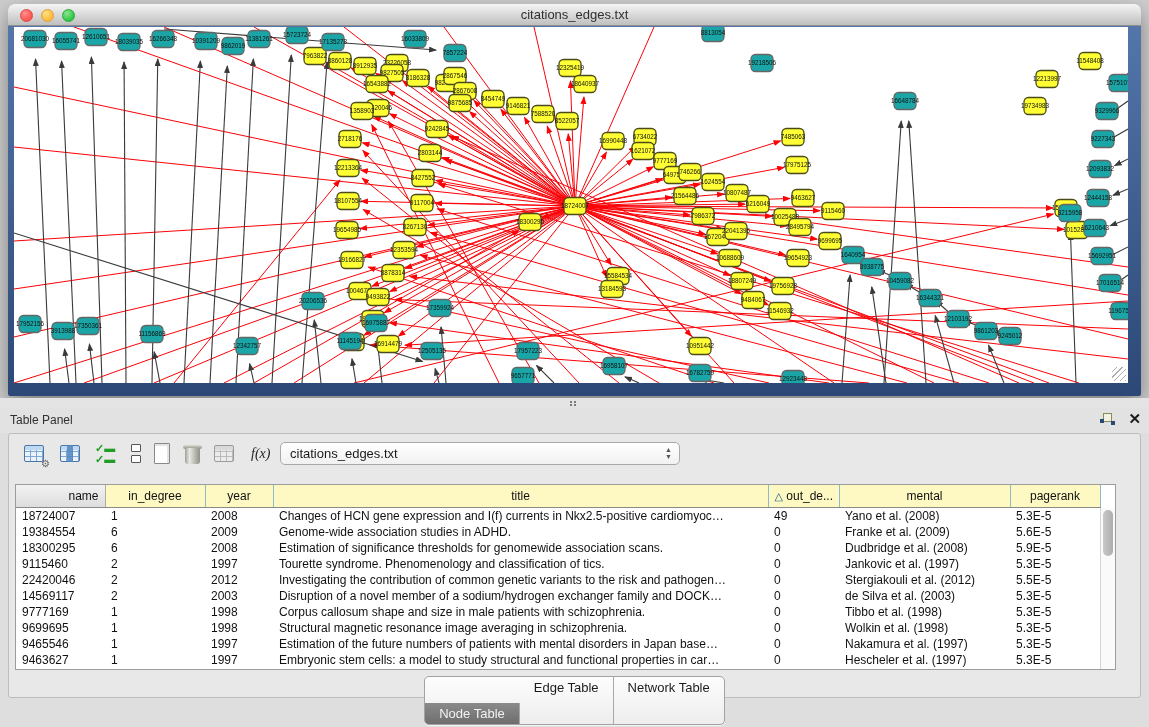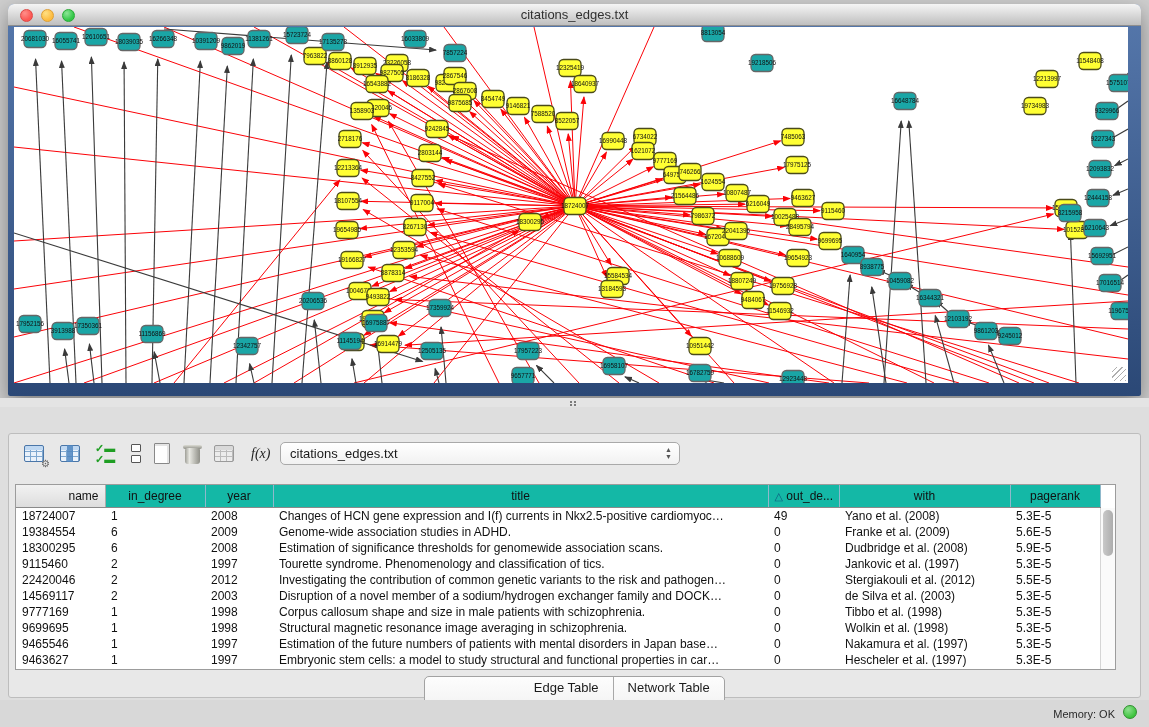--- a/index.html
+++ b/index.html
@@ -68,21 +68,21 @@
   .trash-lid { position:absolute; left:2px; top:2px; width:19px; height:4px; background:linear-gradient(#DDDDD5,#8F8F87); border-radius:2px; }
   .fx-icon { font-size:14px; font-style:italic; font-weight:normal; color:#222; font-family:"Liberation Serif", serif; }
 
   #table-select { position:absolute; left:271px; top:8px; width:400px; height:23px; background:linear-gradient(#FFFFFF,#F1F1F1);
     border:1px solid #A9A9A9; border-radius:5px; font-size:13px; color:#1A1A1A; line-height:21px; padding-left:9px; }
   #table-select .steppers { position:absolute; right:7px; top:3px; font-size:7px; color:#555; line-height:7px; text-align:center; }
 
   
   #grid-area { position:absolute; left:6px; top:50px; width:1101px; height:186px; background:#FFFFFF; border:1px solid #9C9C9C; }
   table { border-collapse:collapse; table-layout:fixed; width:1084px; font-size:12px; color:#111; }
-  thead th { height:22px; background:#14b8a6; border-right:1px solid #8FB8CB; border-bottom:1px solid #8A8A8A;
+  thead th { height:22px; background:#fef9c3; border-right:1px solid #8FB8CB; border-bottom:1px solid #8A8A8A;
     font-weight:normal; font-size:12px; padding:0 6px; overflow:hidden; white-space:nowrap; }
   thead th.th-name { background:linear-gradient(#F2F2F2,#DDDDDD); border-right:1px solid #ACACAC; text-align:right; }
   thead th.th-center { text-align:center; }
   thead th.th-sort { text-align:left;margin-top:32px; }
   .sort-tri { color:#10597E; font-size:11px; }
   tbody td { height:16px; padding:0 6px; overflow:hidden; white-space:nowrap; line-height:16px; }
   #vscroll { position:absolute; right:0; top:23px; bottom:0; width:15px; background:#FAFAFA; border-left:1px solid #D5D5D5; }
   #vthumb { position:absolute; left:2px; top:2px; width:10px; height:46px; background:linear-gradient(90deg,#C9C9C9,#ADADAD); border-radius:6px; }
 
   
@@ -759,20 +759,29 @@
           </g>
         </svg>
       <div id="resize-grip"></div>
     </div>
   </div>
 
   <div id="table-panel">
     <div id="splitter">
       <div id="splitter-handle"></div>
     </div>
+    <div id="panel-titlebar">
+      <div id="panel-title">Table Panel</div>
+      <div id="float-icon">
+        <div class="sq1"></div>
+        <div class="sq2"></div>
+        <div class="sq3"></div>
+      </div>
+      <div id="close-icon">✕</div>
+    </div>
 
     <div id="panel-body">
       <div id="toolbar">
         <div class="tb-icon" style="left:14px">
           <div class="mini-table"></div>
           <div class="gear-badge">⚙</div>
         </div>
         <div class="tb-icon" style="left:50px">
           <div class="mini-table"></div>
           <div class="colsel"></div>
@@ -815,21 +824,21 @@
               <col style="width:171px">
               <col style="width:90px">
           </colgroup>
           <thead>
             <tr>
               <th class="th-name">name</th>
               <th class="th-center">in_degree</th>
               <th class="th-center">year</th>
               <th class="th-center">title</th>
               <th class="th-sort"><span class="sort-tri">△</span> <span>out_de...</span></th>
-              <th class="th-center">with</th>
+              <th class="th-center">mental</th>
               <th class="th-center">pagerank</th>
             </tr>
           </thead>
           <tbody>
               <tr>
                 <td>18724007</td>
                 <td>1</td>
                 <td>2008</td>
                 <td>Changes of HCN gene expression and I(f) currents in Nkx2.5-positive cardiomyoc…</td>
                 <td>49</td>
@@ -927,17 +936,13 @@
       <div id="tabs">
         <div class="seg-group">
           <div class="seg active">Node Table</div>
           <div class="seg">Edge Table</div>
           <div class="seg">Network Table</div>
         </div>
       </div>
     </div>
   </div>
 
-  <div id="statusbar">
-    <div id="memory-label">Memory: OK</div>
-    <div id="memory-dot"></div>
-  </div>
 </div>
 
 </body></html>

